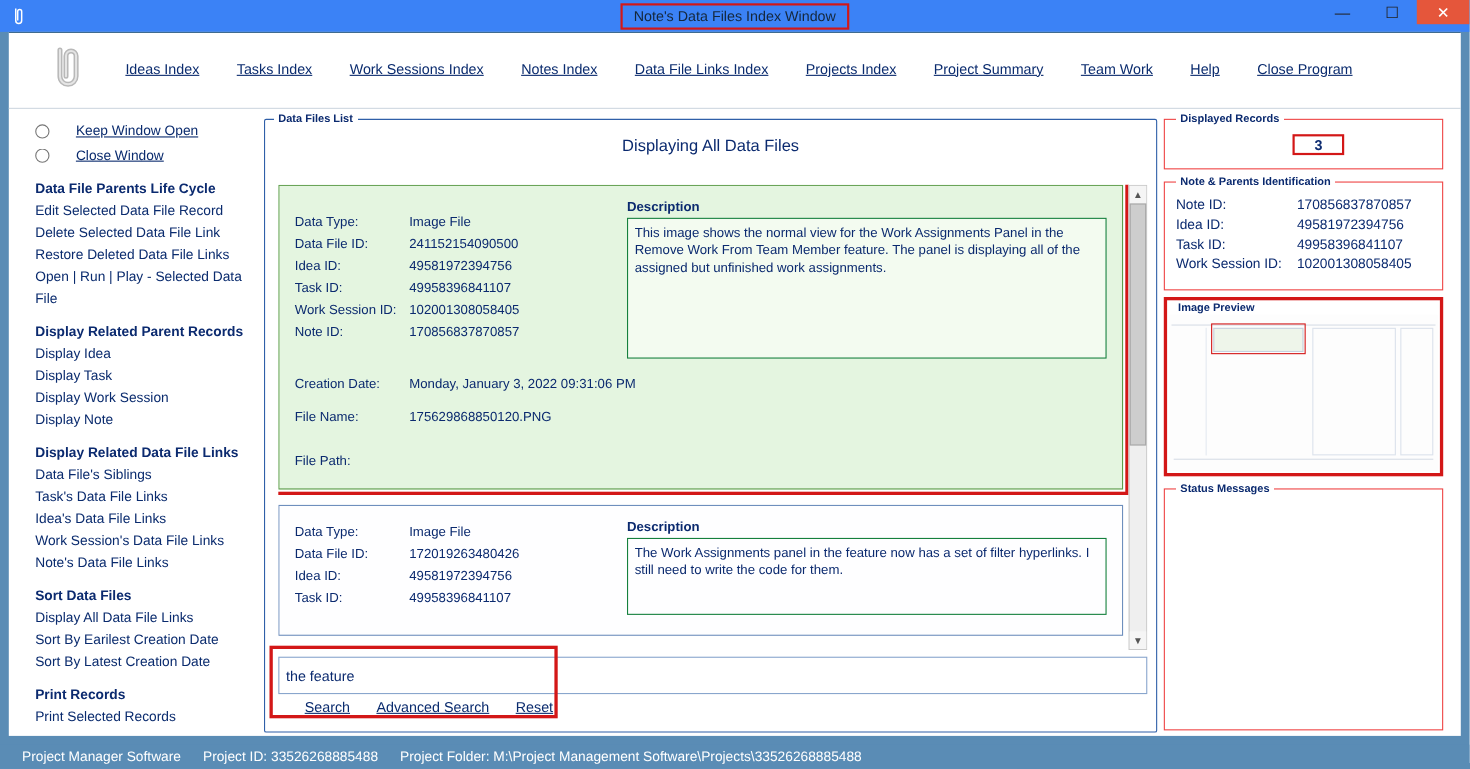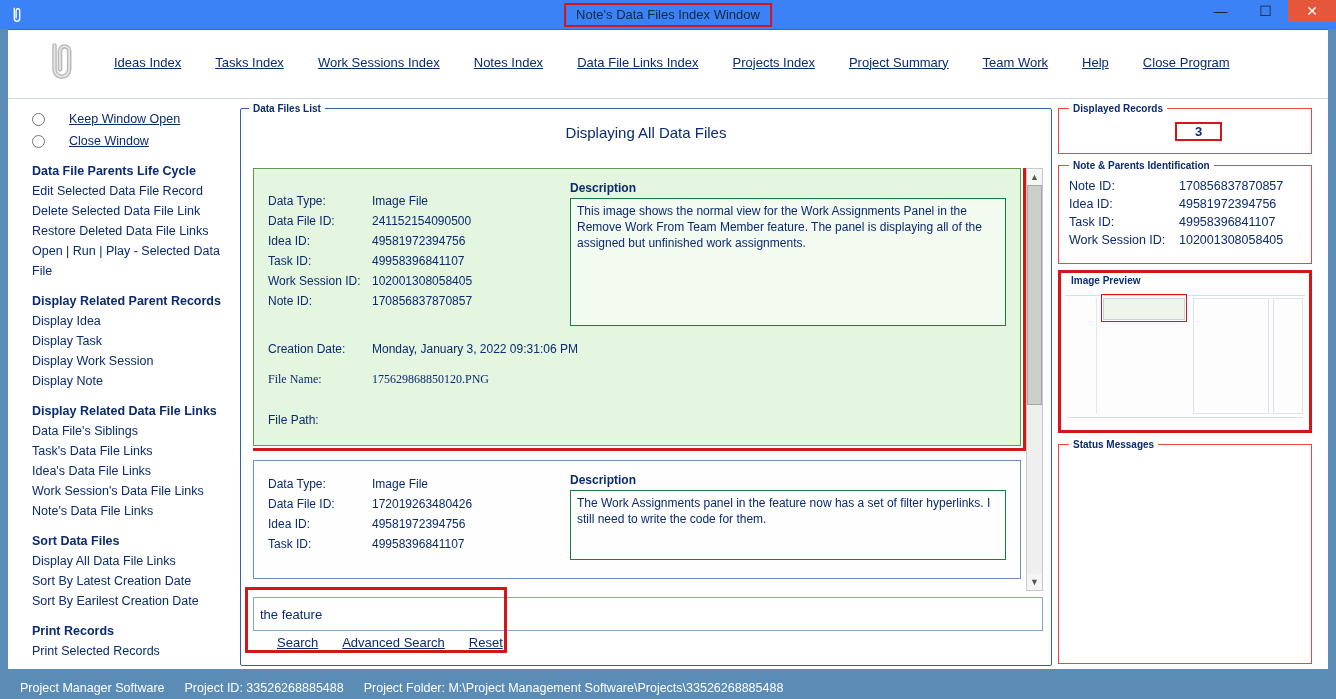--- a/index.html
+++ b/index.html
@@ -222,22 +222,22 @@
 
       <div class="group-h">Display Related Data File Links</div>
       <a class="side-link">Data File's Siblings</a>
       <a class="side-link">Task's Data File Links</a>
       <a class="side-link">Idea's Data File Links</a>
       <a class="side-link">Work Session's Data File Links</a>
       <a class="side-link">Note's Data File Links</a>
 
       <div class="group-h">Sort Data Files</div>
       <a class="side-link">Display All Data File Links</a>
+      <a class="side-link">Sort By Earilest Creation Date</a>
       <a class="side-link">Sort By Latest Creation Date</a>
-      <a class="side-link">Sort By Earilest Creation Date</a>
 
       <div class="group-h">Print Records</div>
       <a class="side-link">Print Selected Records</a>
     </div>
 
     <div class="center">
       <fieldset class="dfl">
         <legend>Data Files List</legend>
         <div class="dfl-title">Displaying All Data Files</div>
 
@@ -273,21 +273,21 @@
                   </div>
               </div>
               <div class="desc">
                 <div class="desc-h">Description</div>
                 <div class="desc-box">This image shows the normal view for the Work Assignments Panel in the Remove Work From Team Member feature. The panel is displaying all of the assigned but unfinished work assignments.</div>
               </div>
               <div class="wide-row" style="width:100%">
                   <span class="k">Creation Date:</span>
                   <span class="v">Monday, January 3, 2022   09:31:06 PM</span>
                 </div>
-              <div class="wide-row" style="width:100%; font-family:Liberation Serif, serif;">
+              <div class="wide-row" style="width:100%; ">
                   <span class="k">File Name:</span>
                   <span class="v">175629868850120.PNG</span>
                 </div>
               <div class="wide-row" style="width:100%; margin-top:14px;">
                   <span class="k">File Path:</span>
                 </div>
             </div>
 
             <div class="rec">
               <div class="kv">

